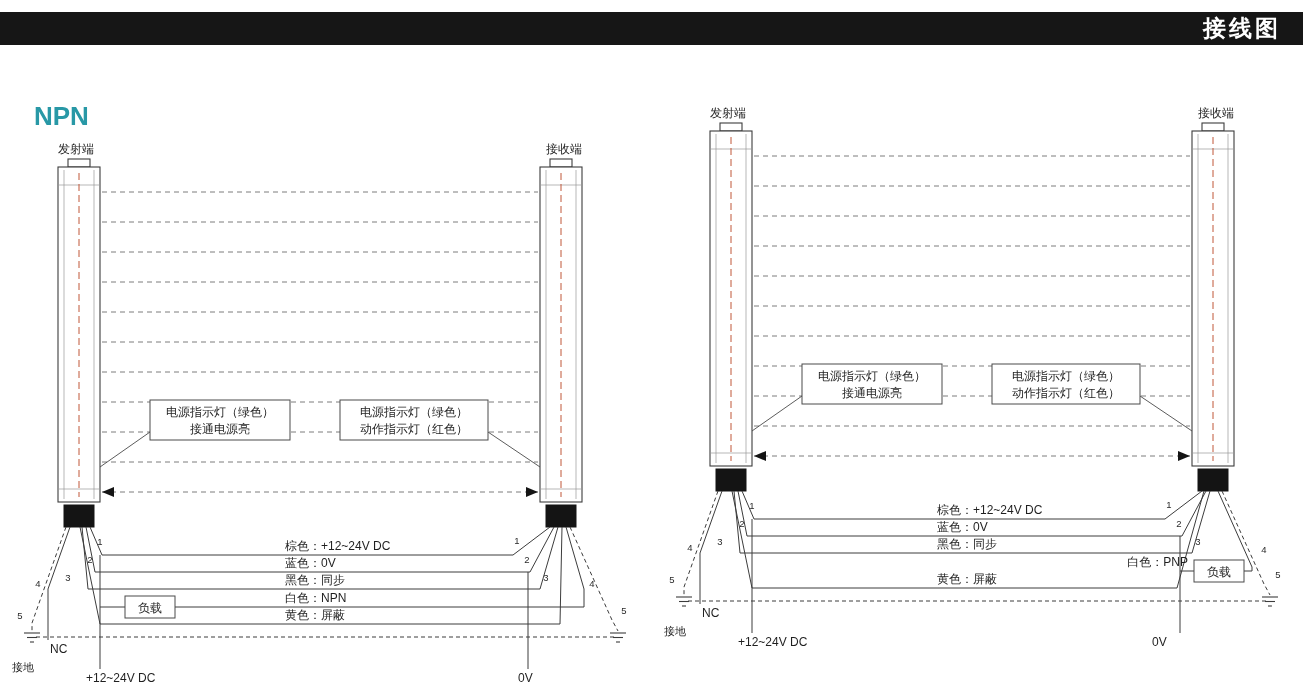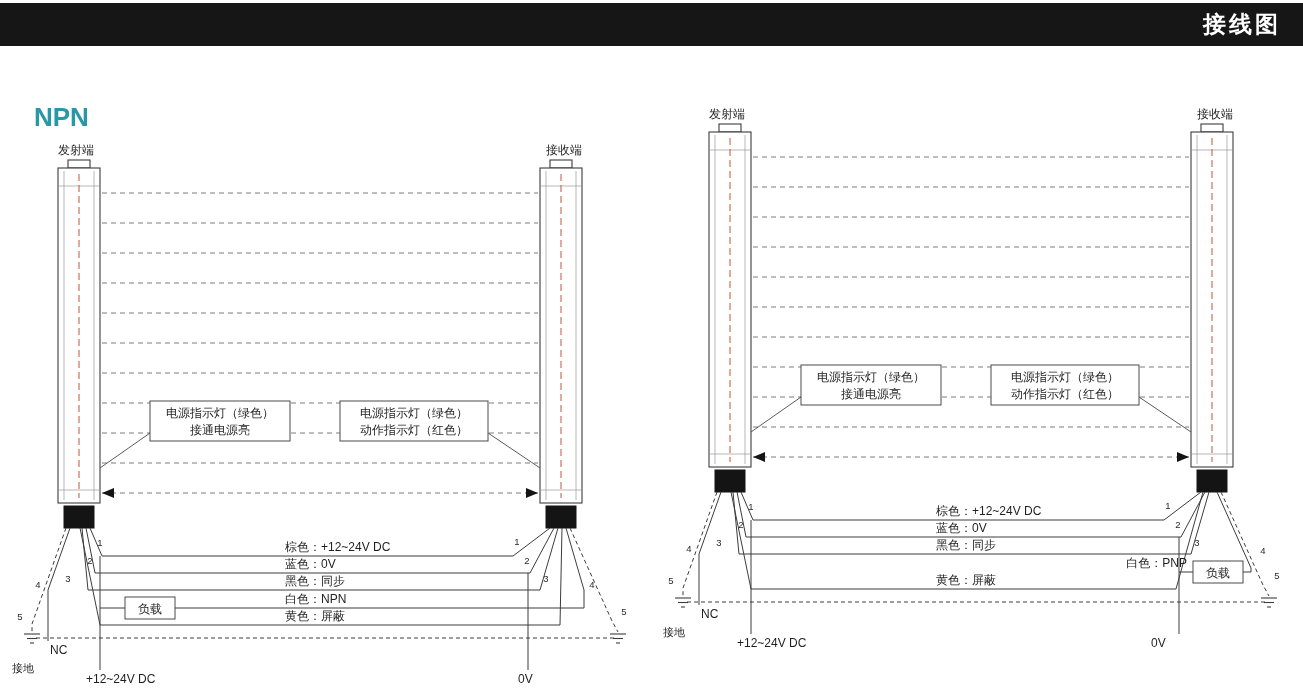--- a/index.html
+++ b/index.html
@@ -1,20 +1,20 @@
 <!DOCTYPE html>
 <html><head>
 <meta charset="utf-8">
 <style>
   html,body{margin:0;padding:0;background:#ffffff;width:1303px;height:695px;overflow:hidden;
     font-family:"Liberation Sans","DejaVu Sans",sans-serif;}
-  header.titlebar{background:#161616;height:43px;margin-top:3px;display:flex;align-items:center;
+  header.titlebar{background:#161616;height:33px;margin-top:12px;display:flex;align-items:center;
     justify-content:flex-end;padding-right:22px;}
   header.titlebar .ttl{color:#ffffff;font-weight:bold;font-size:23px;letter-spacing:3px;}
-  .panels{display:flex;margin-top:56px;}
+  .panels{display:flex;margin-top:56px;justify-content:space-between;}
   .panel{width:651px;}
   .panel-title{color:#2898A6;font-size:26px;font-weight:bold;margin:0 0 6px 34px;line-height:30px;}
   svg{display:block;}
   svg text{font-family:"Liberation Sans","DejaVu Sans",sans-serif;font-size:12px;fill:#1f1f1f;}
   svg text.pin{font-size:9.5px;fill:#2a2a2a;}
   svg text.small{font-size:11px;}
   .shape{fill:#ffffff;stroke:#3c3c3c;stroke-width:1.1;}
   .inner{stroke:#9a9a9a;stroke-width:0.7;}
   .redline{stroke:#c05638;stroke-width:1;stroke-dasharray:7 4;}
   .blk{fill:#141414;stroke:#141414;}

